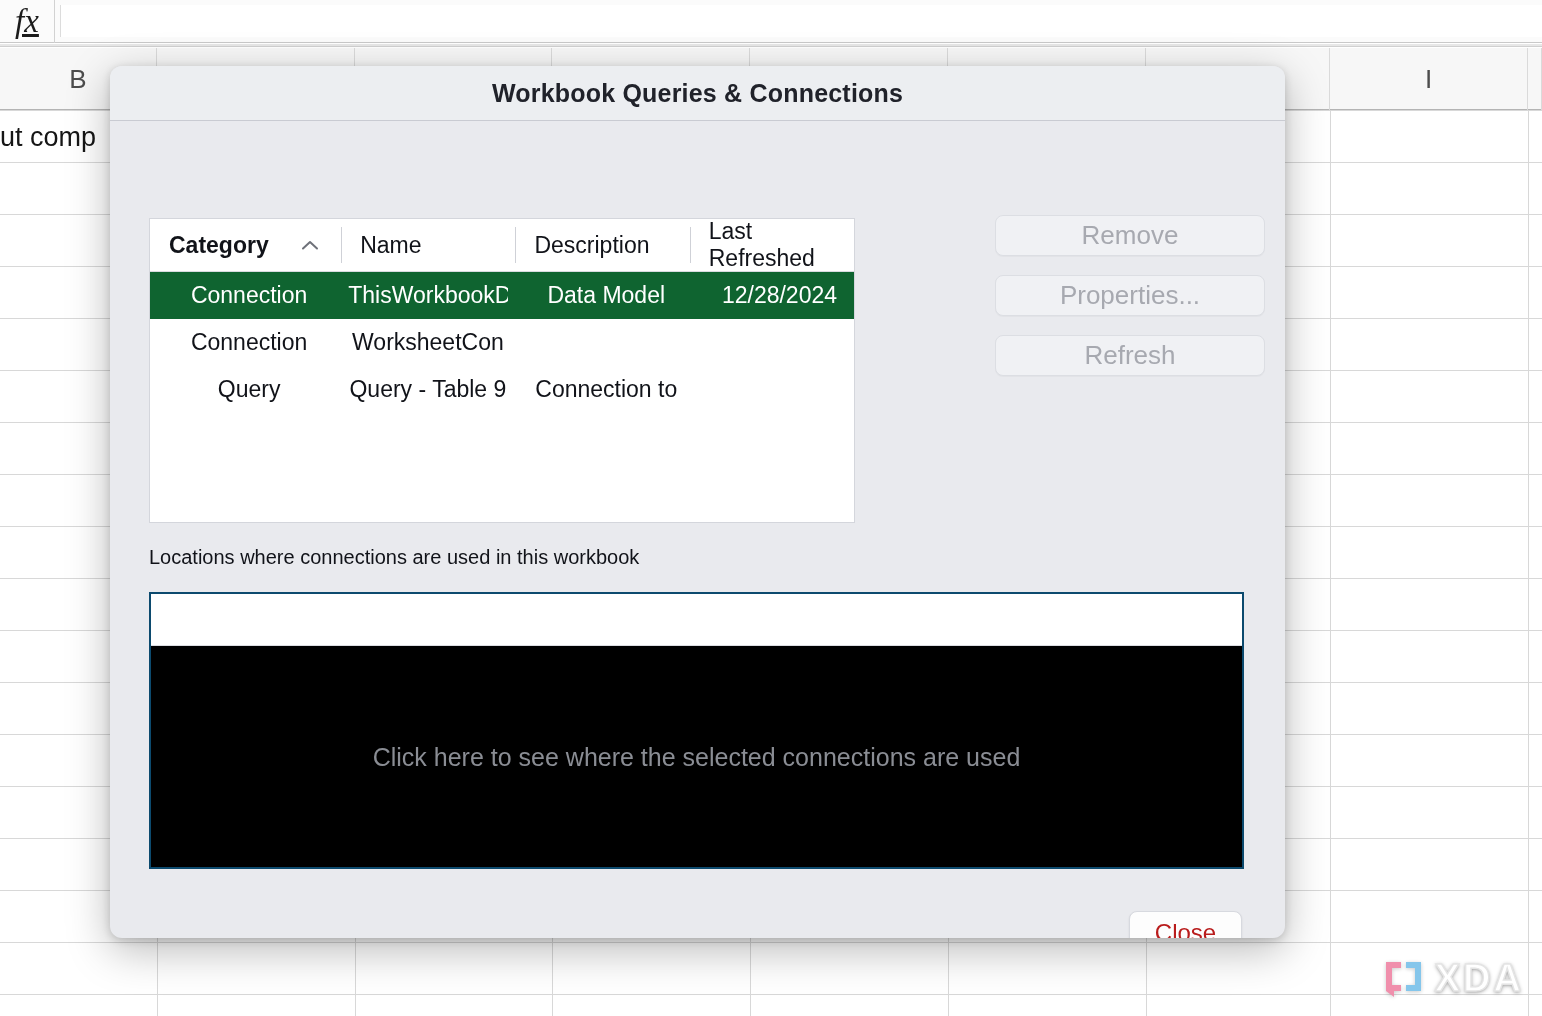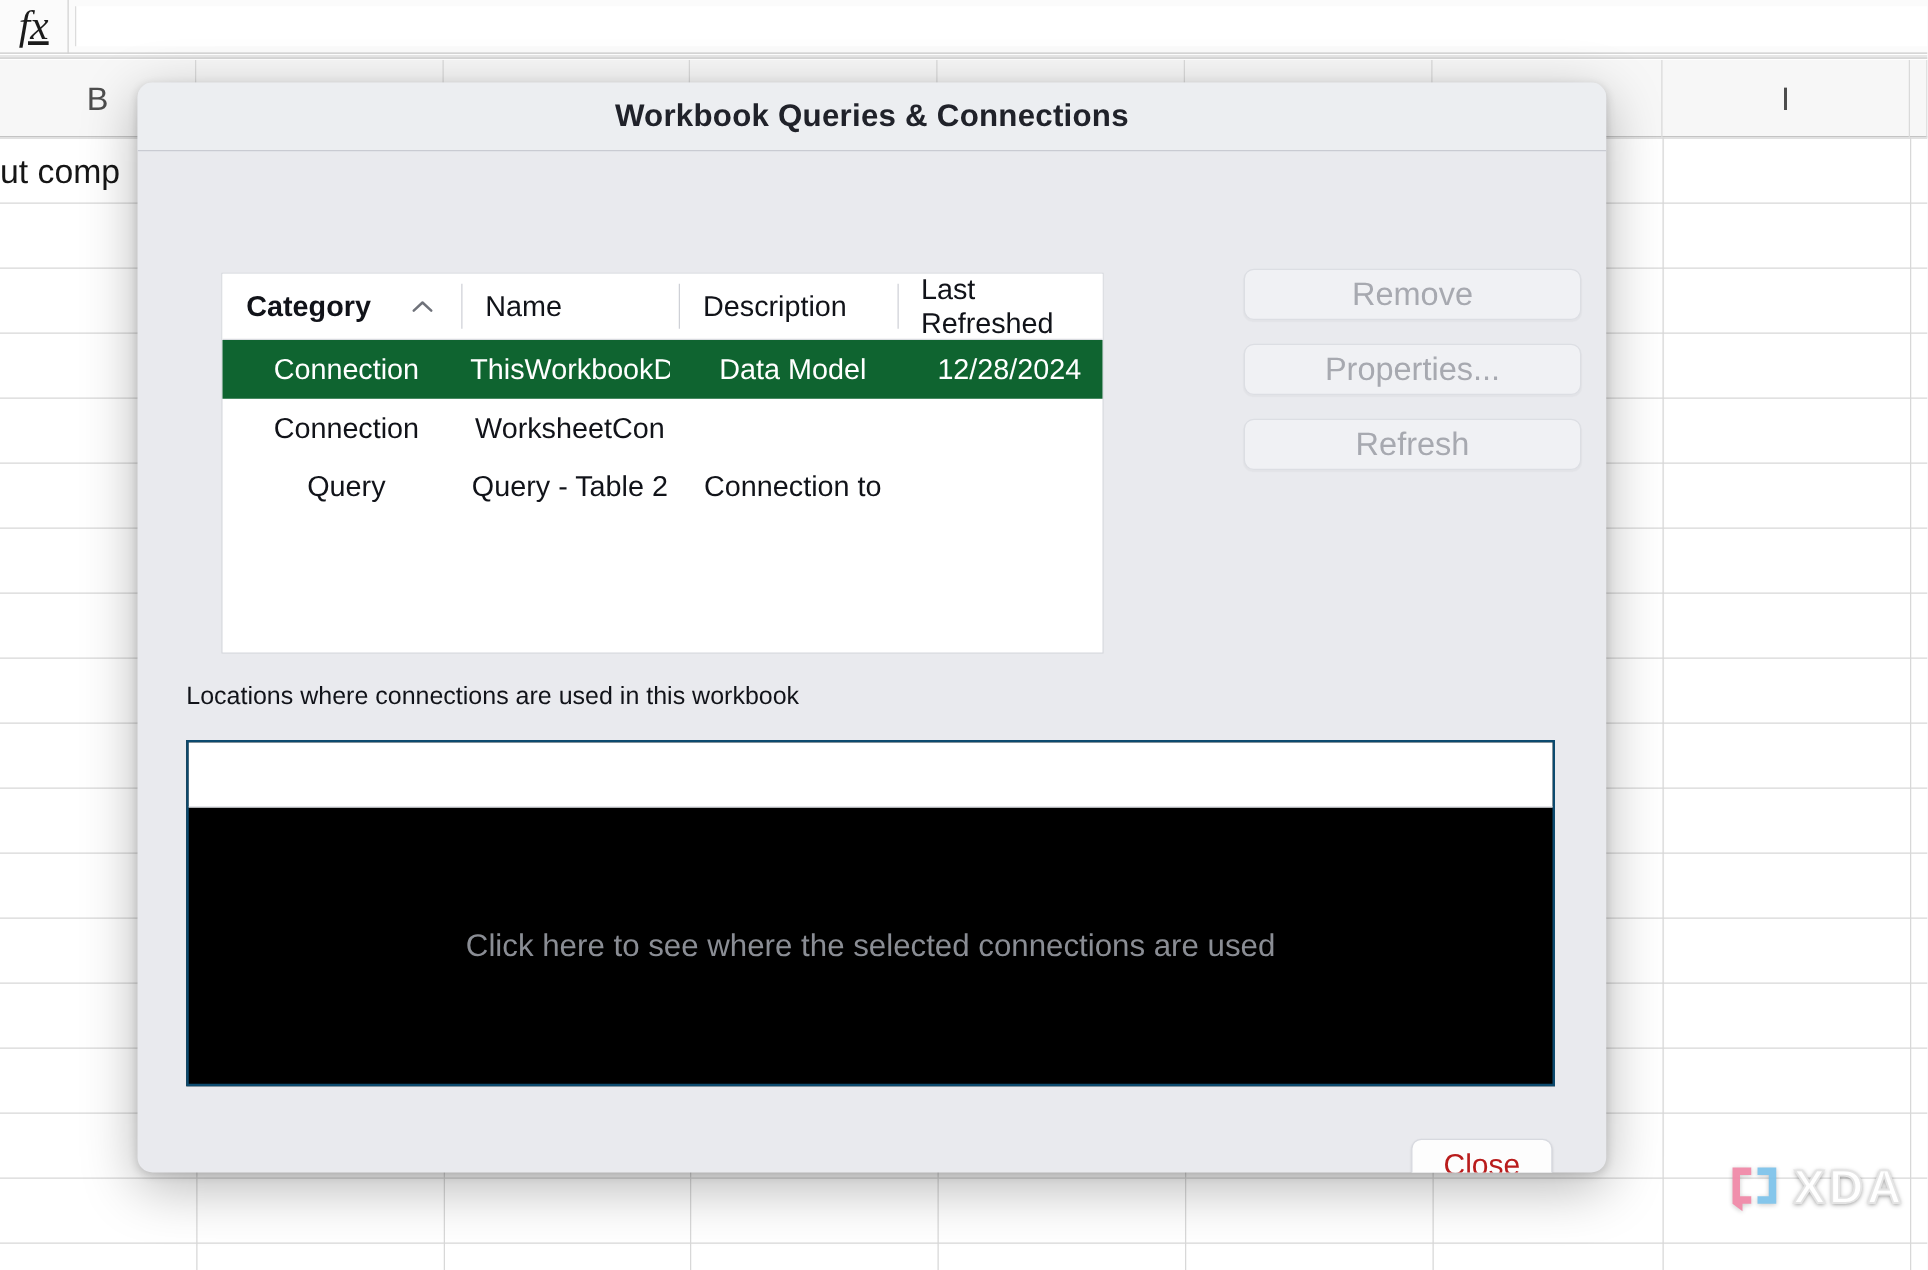--- a/index.html
+++ b/index.html
@@ -57,21 +57,21 @@
   .gridline-h { position: absolute; left: 0; width: 1542px; height: 1px; background: #d8d8d8; }
   .gridline-v { position: absolute; top: 0; width: 1px; height: 906px; background: #d8d8d8; }
 
   .cell-text {
     position: absolute; left: 0; top: 114px; width: 150px; height: 46px;
     display: flex; align-items: center;
     font-size: 27px; color: #161616; white-space: nowrap;
   }
 
   .xda-watermark {
-    position: absolute; right: 18px; bottom: 44px;
+    position: absolute; right: 18px; bottom: 16px;
     display: flex; align-items: center; gap: 7px;
     opacity: 0.95;
     filter: drop-shadow(0 1px 2px rgba(0,0,0,0.22));
   }
   .xda-mark { display:block; }
   .xda-word {
     font-size: 38px; font-weight: 700; letter-spacing: 3px;
     color: #ffffff;
     -webkit-text-stroke: 1.5px #e3e3e3;
     text-shadow: 0 1px 3px rgba(0,0,0,0.30);
@@ -96,21 +96,20 @@
     font-size: 25px; font-weight: 700; color: #20222a; letter-spacing: 0.2px;
   }
   .dialog-body { position: relative; width: 100%; height: 817px; }
 
   
   .conn-table {
     position: absolute; left: 39px; top: 97px;
     width: 706px; height: 305px;
     background: #ffffff;
     border: 1px solid #d4d6dc;
-    margin-left: 28px;
   }
   .table-head {
     display: flex; height: 53px; background: #ffffff;
     border-bottom: 1px solid #d9dbe0;
   }
   .th {
     display: flex; align-items: center; position: relative;
     font-size: 23px; color: #111319;
     padding-left: 19px;
   }
@@ -288,21 +287,21 @@
             <div class="tcell c-last">12/28/2024</div>
           </div>
           <div class="trow">
             <div class="tcell c-category">Connection</div>
             <div class="tcell c-name">WorksheetCon</div>
             <div class="tcell c-desc"></div>
             <div class="tcell c-last"></div>
           </div>
           <div class="trow">
             <div class="tcell c-category">Query</div>
-            <div class="tcell c-name">Query - Table 2</div>
+            <div class="tcell c-name">Query - Table 9</div>
             <div class="tcell c-desc">Connection to</div>
             <div class="tcell c-last"></div>
           </div>
         </div>
       </div>
 
       <div class="side-buttons">
         <div class="btn-side" style="color: rgb(167, 169, 176);">Remove</div>
         <div class="btn-side" style="color: rgb(167, 169, 176);">Properties...</div>
         <div class="btn-side" style="color: rgb(167, 169, 176);">Refresh</div>

